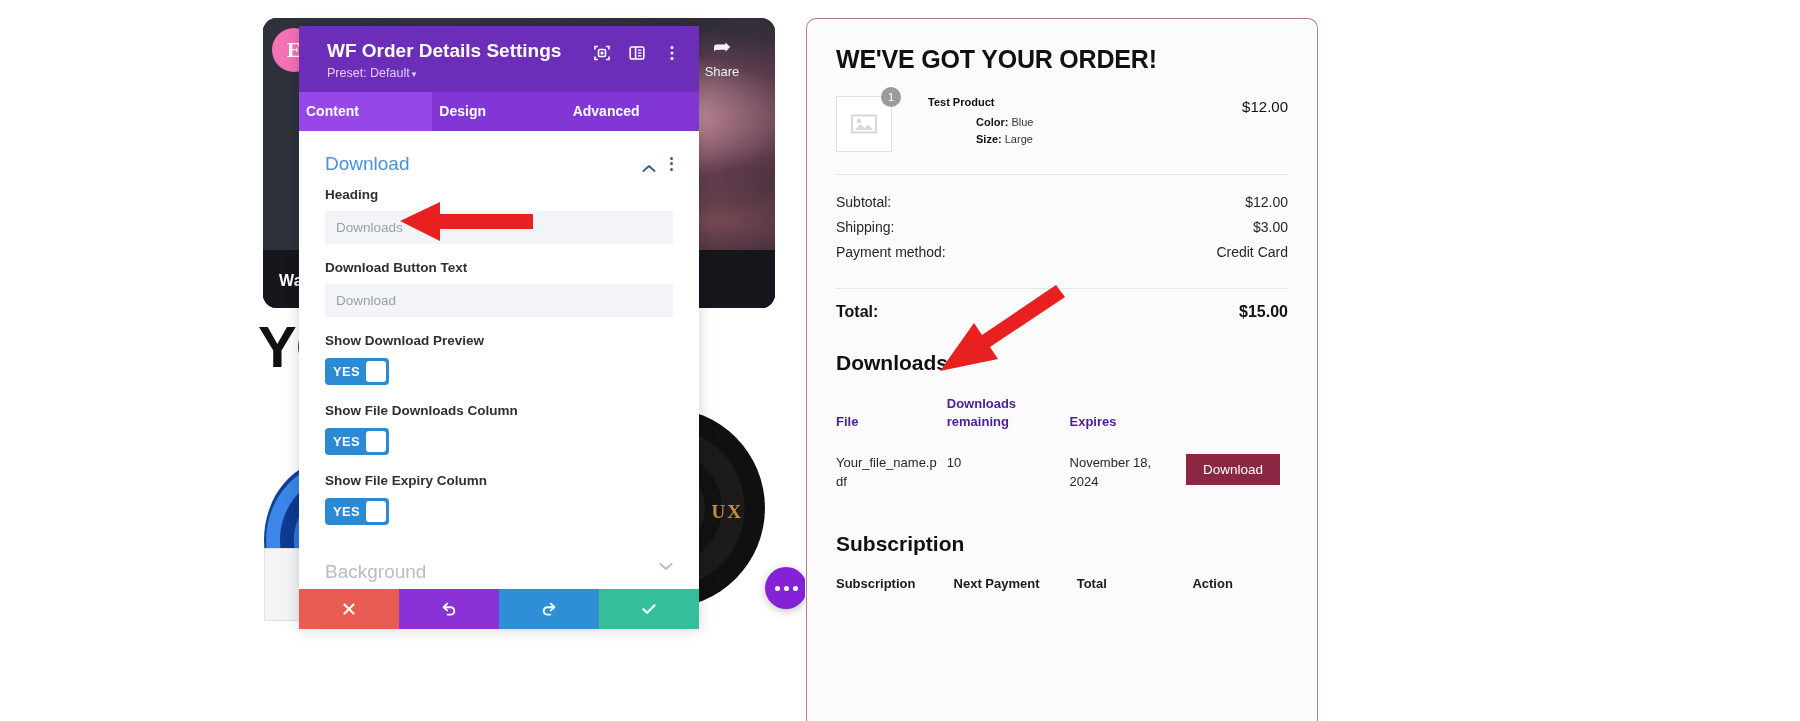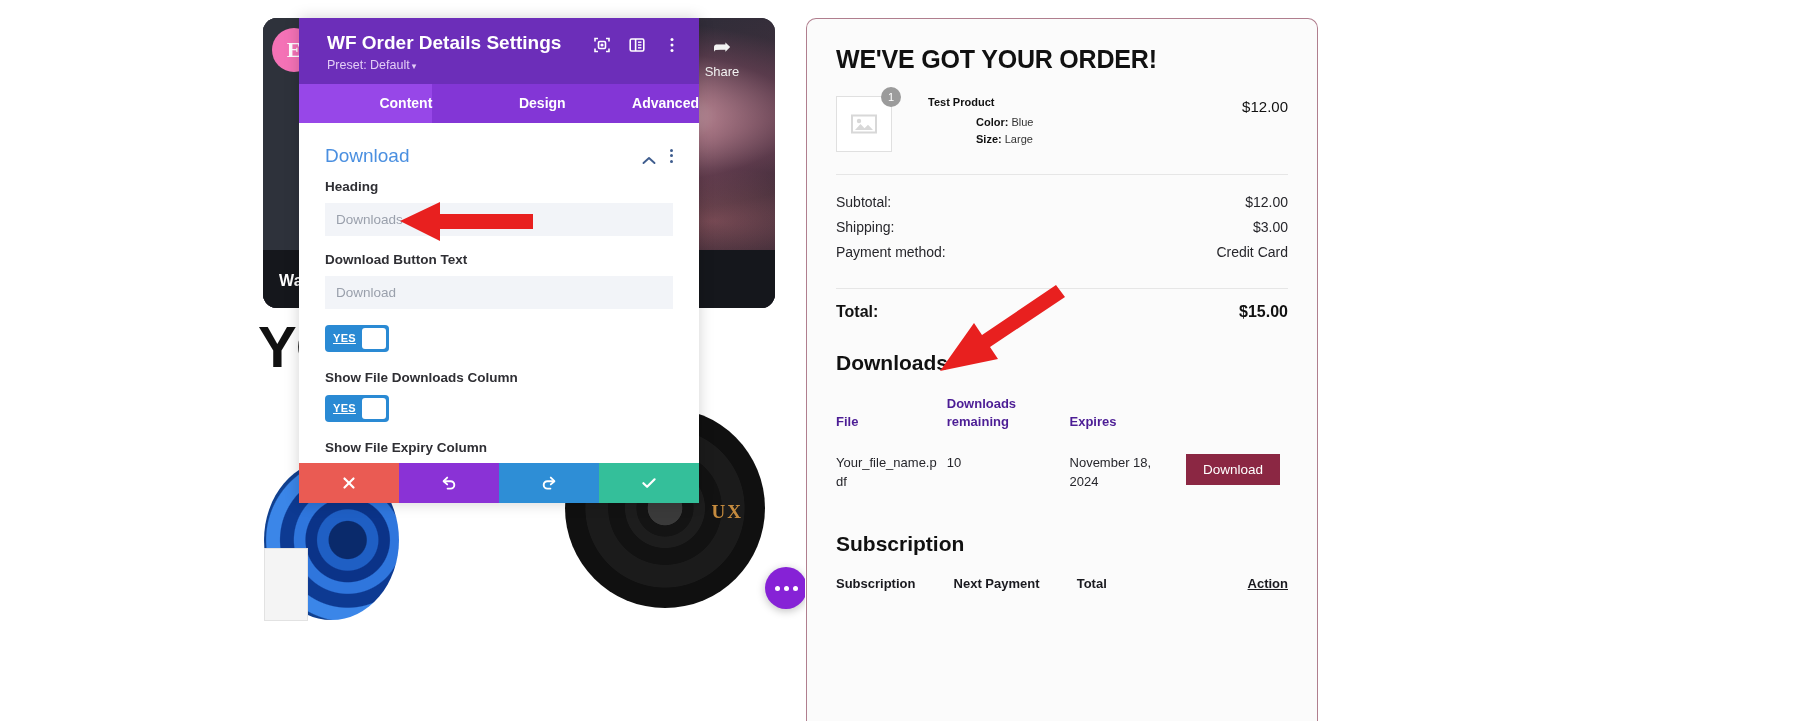--- a/index.html
+++ b/index.html
@@ -114,22 +114,22 @@
   }
   .fab .dots { display: flex; gap: 4px; }
   .fab .dots i {
     width: 5px; height: 5px; border-radius: 50%;
     background: #ffffff; display: block;
   }
 
   
   #panel {
     position: absolute;
-    left: 299px; top: 18px;
-    width: 400px; height: 485px;
+    left: 299px; top: 26px;
+    width: 400px; height: 603px;
     background: #ffffff;
     display: flex; flex-direction: column;
     box-shadow: 0 0 14px rgba(0,0,0,.18);
     overflow: hidden;
   }
   .panel-header {
     background: #6c2eb9;
     padding: 14px 18px 12px 28px;
     display: flex; align-items: flex-start; justify-content: space-between;
     flex: 0 0 auto;
@@ -148,22 +148,22 @@
   .hicon { width: 18px; height: 18px; color: #ffffff; display: block; cursor: pointer; }
   .hicon svg { display: block; }
 
   .panel-tabs {
     display: flex;
     background: #8336d6;
     flex: 0 0 auto;
   }
   .panel-tab {
     flex: 1 1 0;
-    text-align: right;
-    padding: 11px 0 12px;
+    text-align: left;
+    padding: 11px 7px 12px;
     font-size: 14px; font-weight: bold;
     color: #ffffff;
     cursor: pointer;
     white-space: nowrap;
   }
   .panel-tab.active { background: #9747e8; }
 
   .panel-body {
     flex: 1 1 auto;
     overflow: hidden;
@@ -208,22 +208,22 @@
   .switch {
     display: inline-flex; align-items: center;
     background: #2a8ad4;
     border-radius: 4px;
     height: 27px;
     width: 64px;
     padding: 3px;
     cursor: pointer;
   }
   .switch .yes {
-    color: #ffffff; font-size: 11px; font-weight: bold;
-    padding: 0 6px 0 5px; letter-spacing: .3px; text-decoration: underline;
+    color: #ffffff; font-size: 13px; font-weight: bold;
+    padding: 0 6px 0 5px; letter-spacing: .3px;
   }
   .switch .knob {
     flex: 1 1 auto;
     background: #ffffff;
     border-radius: 3px;
     height: 100%;
   }
 
   .section-head.muted { padding-top: 18px; gap: 27px; }
   .section-head.muted .section-title { color: #b8bcc4; }
@@ -327,21 +327,21 @@
     cursor: pointer;
     font-family: "Liberation Sans", sans-serif;
     white-space: nowrap;
   }
 
   .sub-table { width: 100%; border-collapse: collapse; margin-top: 20px; }
   .sub-table th {
     text-align: left; font-size: 13px; font-weight: bold; color: #1a1a1f;
     padding: 0 8px 6px 0;
   }
-  .sub-table th.right { text-align: right; padding-right: 0; text-decoration: underline; }
+  .sub-table th.right { text-align: left; padding-right: 0; }
 
   
   .arrow { position: absolute; pointer-events: none; }
   #arrow-heading { left: 400px; top: 198px; }
   #arrow-downloads { left: 938px; top: 283px; }
 </style>
 </head>
 <body>
 
 <div id="screen">
@@ -445,20 +445,21 @@
         <div class="field-label">Heading</div>
         <input class="field-input" type="text" placeholder="Downloads" style="">
       </div>
 
       <div class="field">
         <div class="field-label">Download Button Text</div>
         <input class="field-input" type="text" placeholder="Download" style="">
       </div>
 
       <div class="toggle-field">
+        <div class="field-label">Show Download Preview</div>
         <div class="switch">
           <span class="yes">YES</span>
           <span class="knob"></span>
         </div>
       </div>
 
       <div class="toggle-field">
         <div class="field-label">Show File Downloads Column</div>
         <div class="switch">
           <span class="yes">YES</span>

